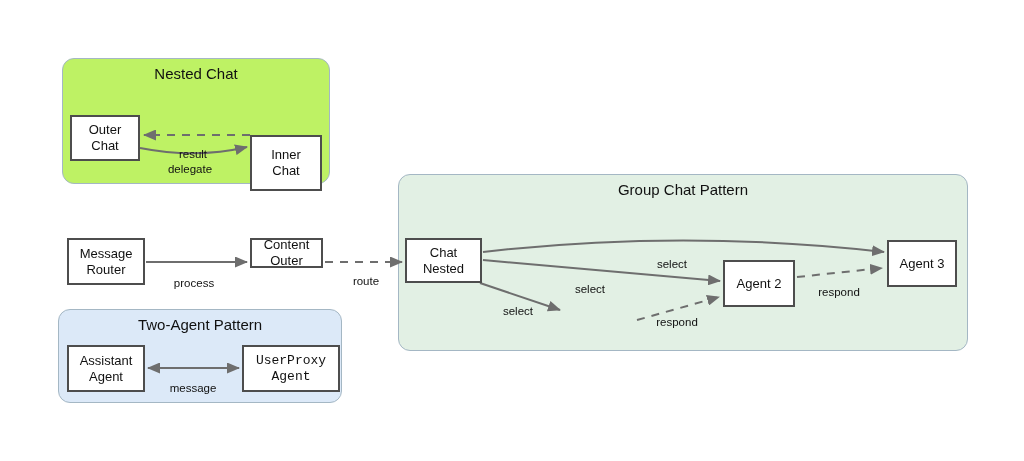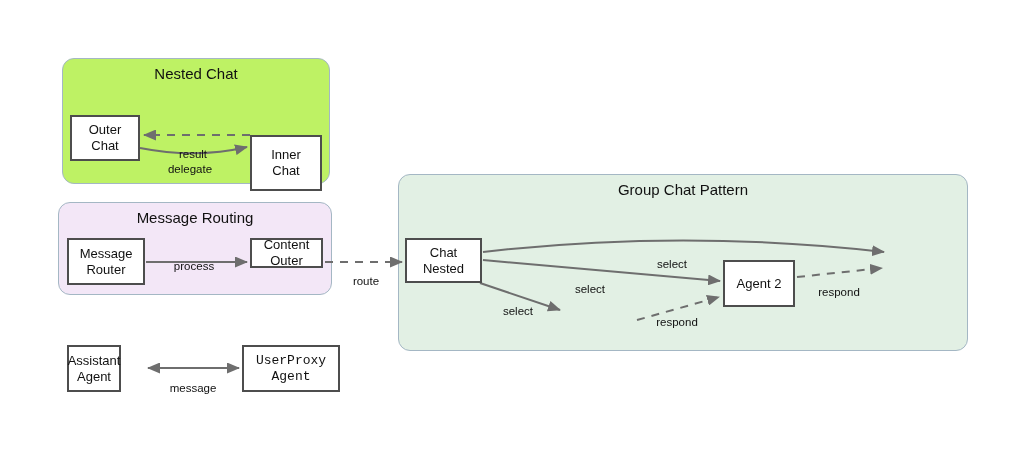--- a/index.html
+++ b/index.html
@@ -59,24 +59,24 @@
 </style>
 </head>
 <body>
 
 <div class="stage">
 
   <div class="cluster" style="left:62px; top:58px; width:268px; height:126px; background:#bef264;">
     <div class="cluster-title">Nested Chat</div>
   </div>
 
-  <div class="cluster" style="left:58px; top:202px; width:274px; height:93px; background:#f3e7f7;">
-    <div class="cluster-title">Message Routing</div>
+
+  <div class="cluster" style="left:58px; top:309px; width:284px; height:94px; background:#dce9f8;">
+    <div class="cluster-title">Two-Agent Pattern</div>
   </div>
-
 
   <div class="cluster" style="left:398px; top:174px; width:570px; height:177px; background:#e2f0e4;">
     <div class="cluster-title">Group Chat Pattern</div>
   </div>
 
   <svg class="edges" width="1024" height="461" viewBox="0 0 1024 461">
     <defs>
       <marker id="arw" viewBox="0 0 13 11" markerUnits="userSpaceOnUse" markerWidth="13" markerHeight="11" refX="12" refY="5.5" orient="auto-start-reverse">
         <path d="M0,0 L13,5.5 L0,11 Z" fill="#6e6e6e"></path>
       </marker>
@@ -106,44 +106,47 @@
   <div class="node" style="left:67px; top:238px; width:78px; height:47px;">
     <div>Message</div>
     <div>Router</div>
   </div>
 
   <div class="node" style="left:250px; top:238px; width:73px; height:30px;">
     <div>Content</div>
     <div>Outer</div>
   </div>
 
-  <div class="node" style="left:67px; top:345px; width:54px; height:47px;">
+  <div class="node" style="left:67px; top:345px; width:78px; height:47px;">
     <div>Assistant</div>
     <div>Agent</div>
   </div>
 
   <div class="node" style="left:242px; top:345px; width:98px; height:47px;font-family:Liberation Mono, monospace;">
     <div>UserProxy</div>
     <div>Agent</div>
   </div>
 
   <div class="node" style="left:405px; top:238px; width:77px; height:45px;">
     <div>Chat</div>
     <div>Nested</div>
   </div>
 
 
   <div class="node" style="left:723px; top:260px; width:72px; height:47px;">
     <div>Agent 2</div>
   </div>
 
+  <div class="node" style="left:887px; top:240px; width:70px; height:47px;">
+    <div>Agent 3</div>
+  </div>
 
   <div class="edge-label" style="left:193px; top:126px;">result</div>
   <div class="edge-label" style="left:190px; top:141px;">delegate</div>
-  <div class="edge-label" style="left:194px; top:238px;">process</div>
+  <div class="edge-label" style="left:194px; top:255px;">process</div>
   <div class="edge-label" style="left:366px; top:253px;">route</div>
   <div class="edge-label" style="left:193px; top:360px;">message</div>
   <div class="edge-label" style="left:672px; top:236px;">select</div>
   <div class="edge-label" style="left:590px; top:261px;">select</div>
   <div class="edge-label" style="left:518px; top:283px;">select</div>
   <div class="edge-label" style="left:677px; top:294px;">respond</div>
   <div class="edge-label" style="left:839px; top:264px;">respond</div>
 
 </div>
 

